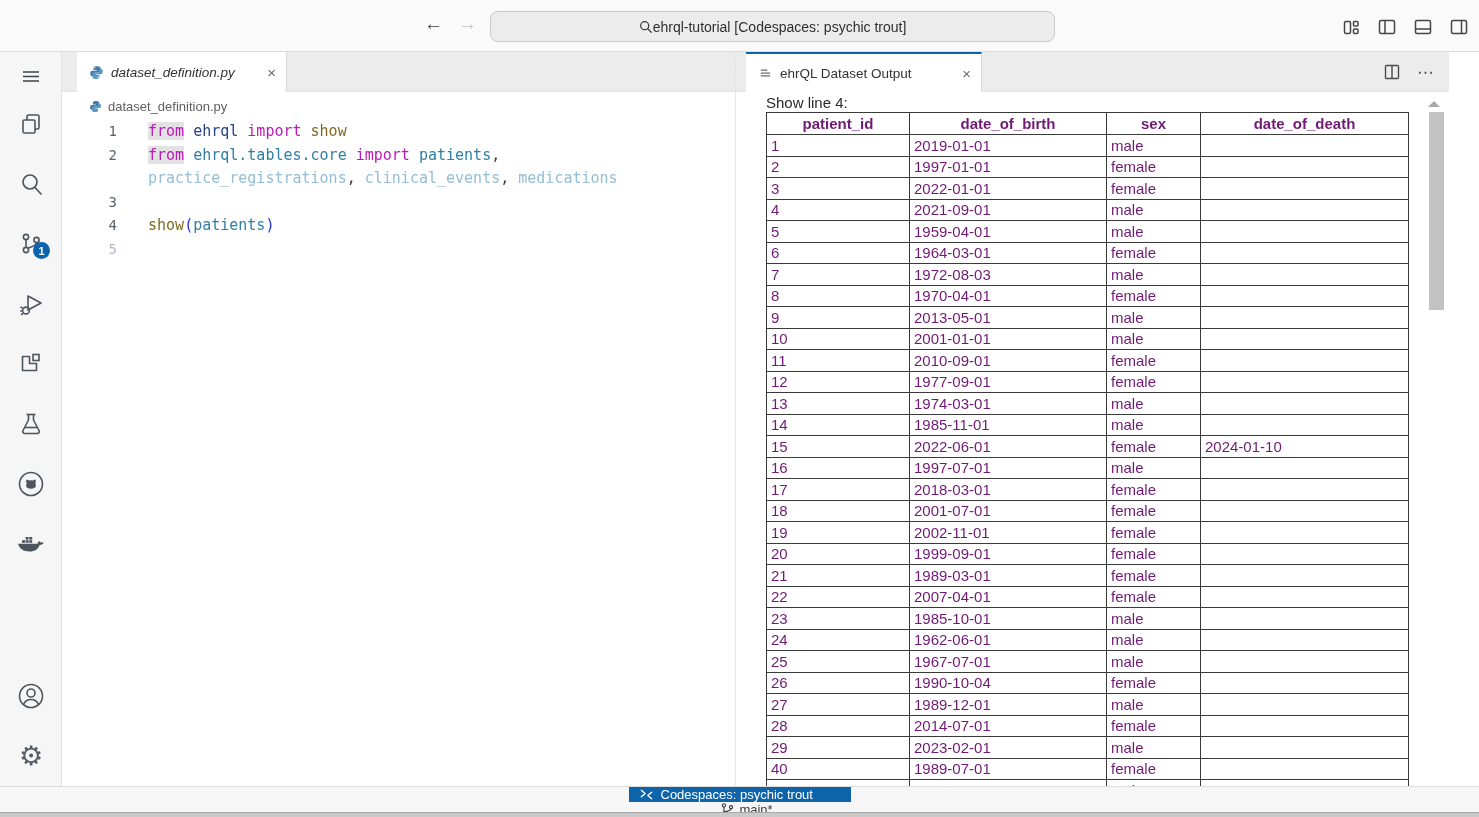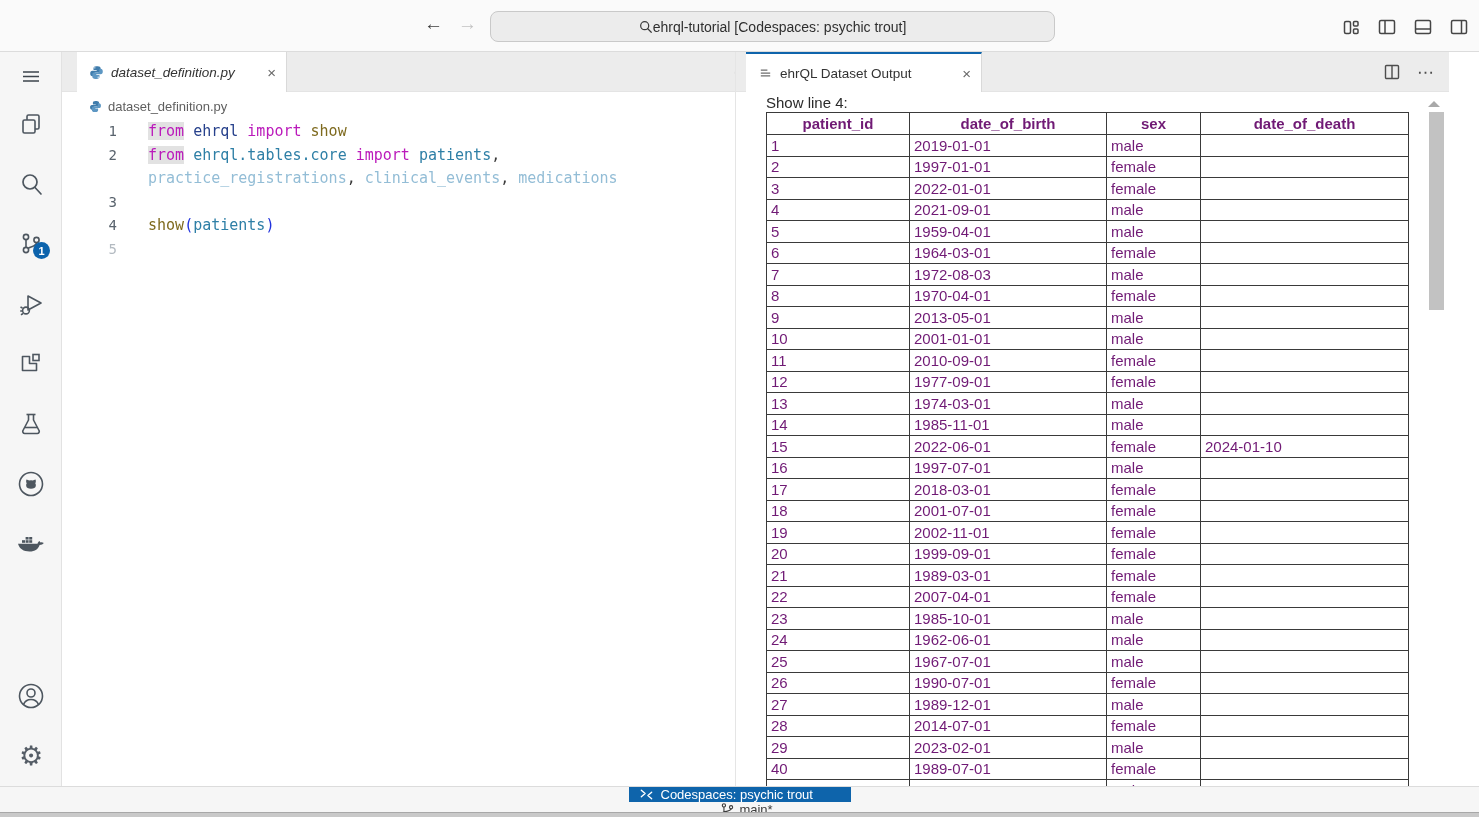--- a/index.html
+++ b/index.html
@@ -464,21 +464,21 @@
                 <td></td>
               </tr>
               <tr>
                 <td>25</td>
                 <td>1967-07-01</td>
                 <td>male</td>
                 <td></td>
               </tr>
               <tr>
                 <td>26</td>
-                <td>1990-07-01</td>
+                <td>1990-10-04</td>
                 <td>female</td>
                 <td></td>
               </tr>
               <tr>
                 <td>27</td>
                 <td>1989-12-01</td>
                 <td>male</td>
                 <td></td>
               </tr>
               <tr>

